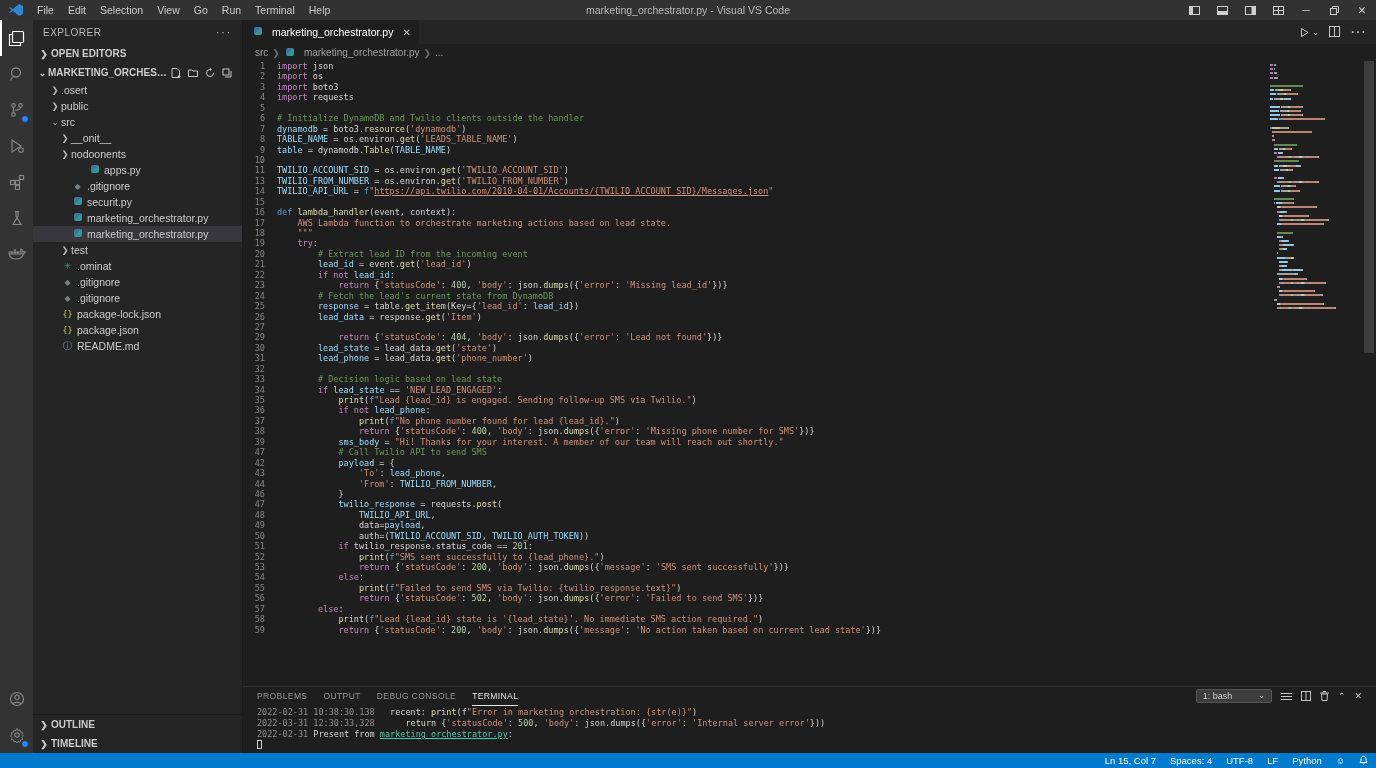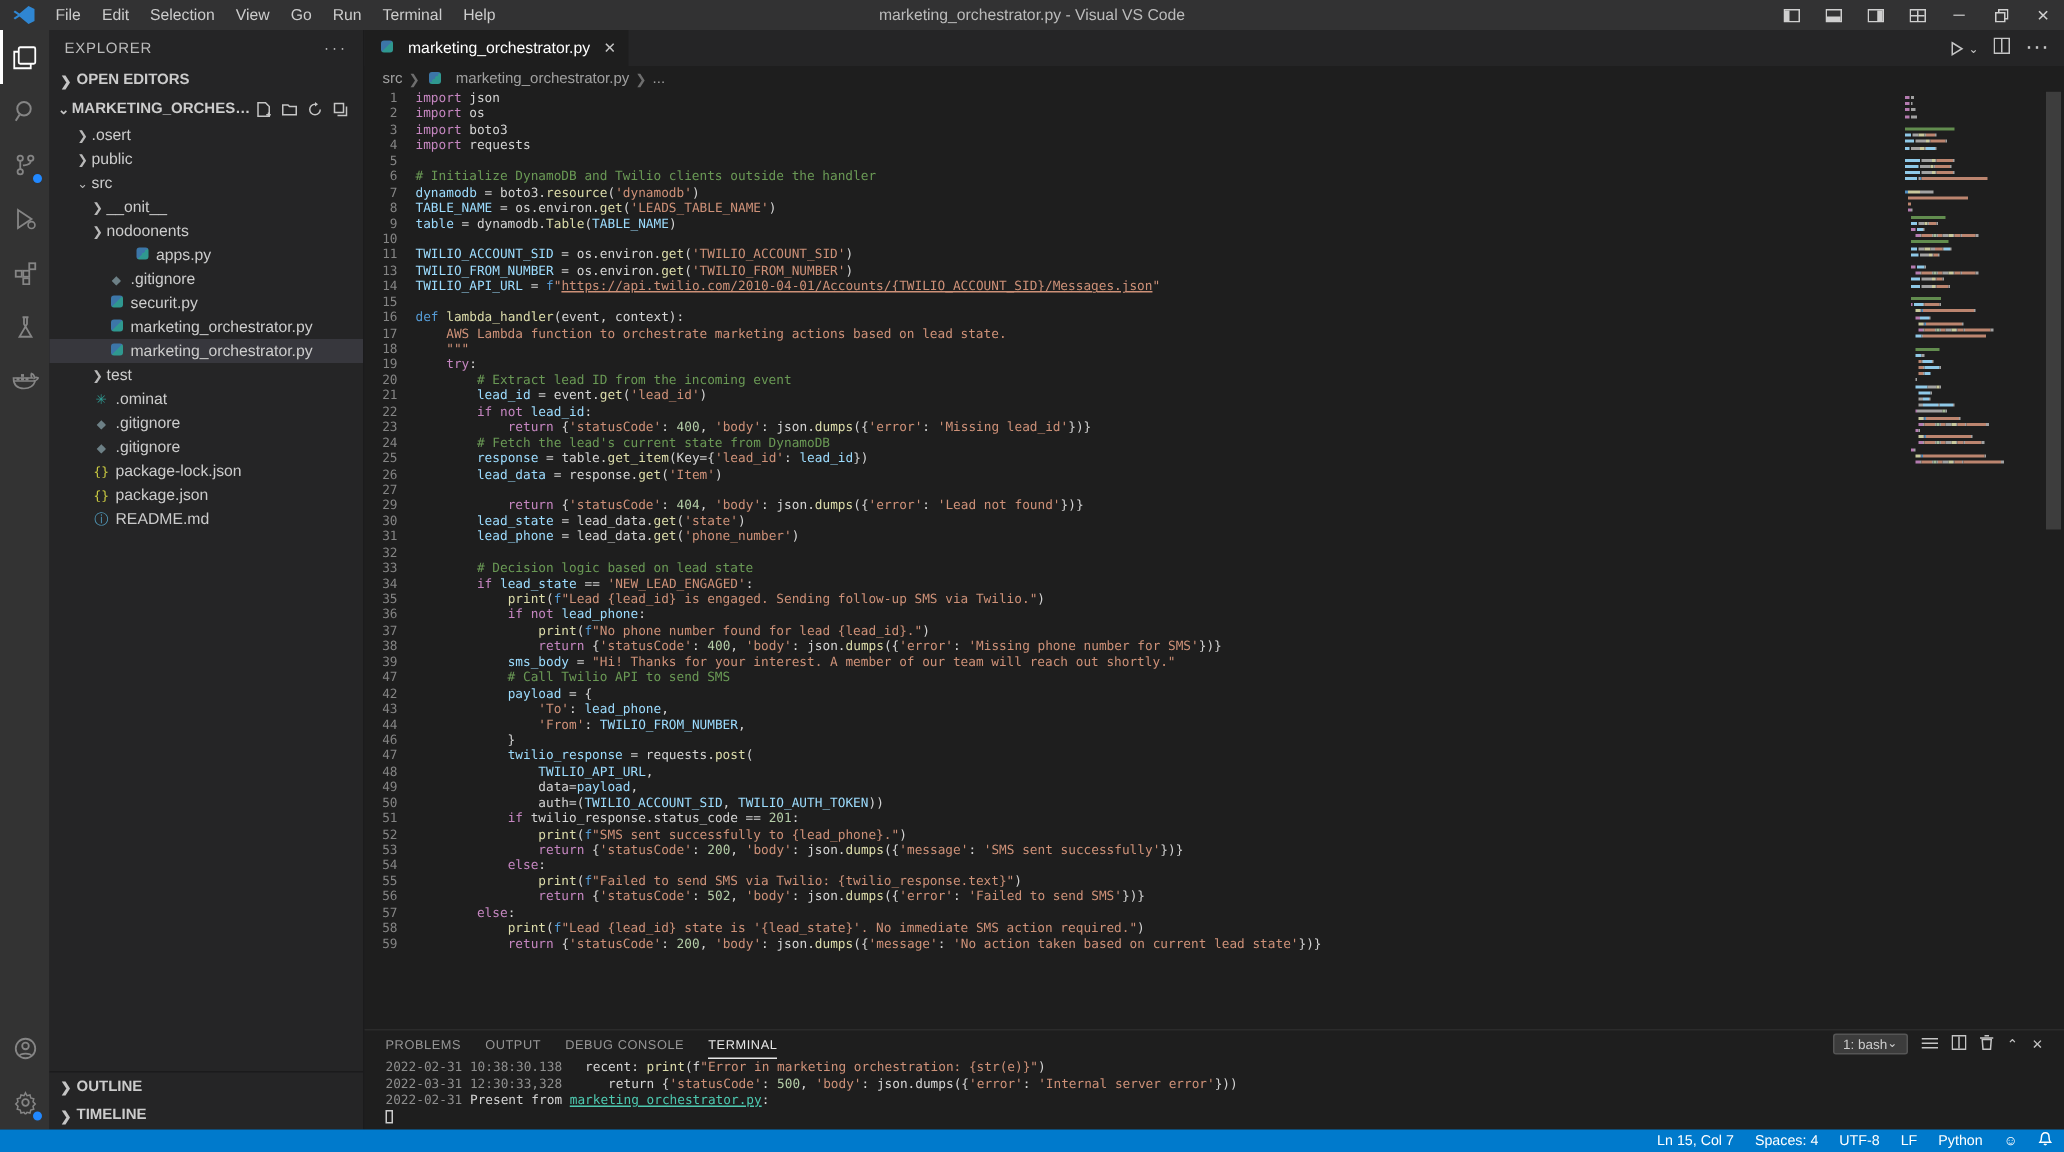--- a/index.html
+++ b/index.html
@@ -88,21 +88,21 @@
   .vthumb { position:absolute; left:2px; right:2px; top:0; height:292px; background:rgba(121,121,121,.35); }
 
   
   .panel { height:67px; flex:0 0 auto; background:#1e1e1e; border-top:1px solid #2b2b2b;
            display:flex; flex-direction:column; }
   .panel-header { height:18px; display:flex; align-items:center; padding:0 14px; flex:0 0 auto; }
   .panel-tab { font-size:8.5px; letter-spacing:.4px; color:#969696; margin-right:16px;
                line-height:18px; cursor:pointer; }
   .panel-tab.active { color:#e7e7e7; border-bottom:1px solid #e7e7e7; }
   .panel-actions { margin-left:auto; display:flex; align-items:center; gap:9px; color:#c5c5c5; }
-  .term-select { display:flex; align-items:flex-start; background:#3c3c3c; border:1px solid #555;
+  .term-select { display:flex; align-items:flex-start; gap:26px; background:#3c3c3c; border:1px solid #555;
                  color:#cccccc; font-size:9px; padding:1px 6px; border-radius:2px; cursor:pointer; }
   .term-body { padding:2px 0 0 14px; font-family:"DejaVu Sans Mono",monospace; font-size:8.5px;
                line-height:11px; color:#cccccc; white-space:pre; }
   .cursor-block { display:inline-block; width:5px; height:9px; border:1px solid #cccccc; }
 
   
   .statusbar { height:15px; background:#007acc; color:#ffffff; display:flex; align-items:center;
                font-size:9.5px; padding:0 8px; flex:0 0 auto; }
   .st-item { display:flex; align-items:center; gap:3px; margin-right:12px; cursor:pointer; }
   .st-right { margin-left:auto; display:flex; align-items:center; }

